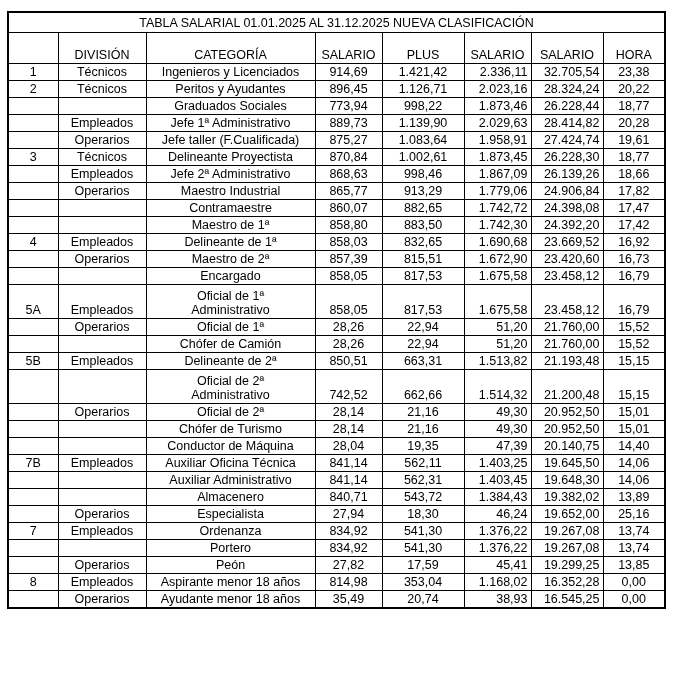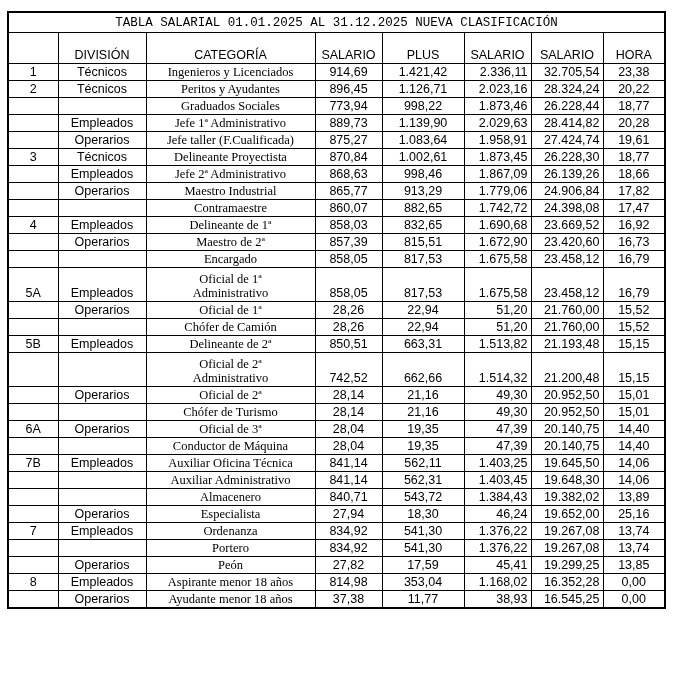--- a/index.html
+++ b/index.html
@@ -29,27 +29,26 @@
     text-align: center;
     vertical-align: bottom;
     padding: 0 2px 1px 2px;
     overflow: hidden;
     white-space: nowrap;
   }
   tr.title-row td {
     height: 17px;
     vertical-align: middle;
     padding: 1px 0;
-    font-family: Liberation Mono, monospace;
   }
   tr.head-row-1 th { height: 29px; margin-top: 12px; }
   tr.head-row-2 th { height: 28px; }
   tbody tr { height: 17px; }
   tbody tr.tall { height: 34px; }
-  td.cat { white-space: pre-line; font-family: Liberation Serif, serif; }
+  td.cat { white-space: pre-line; }
   td.num-r { text-align: right; padding-right: 3px; }
 </style>
 </head>
 <body>
 
 <div class="page">
   <table class="salary">
     <colgroup>
       <col style="width:50px">
       <col style="width:88px">
@@ -160,20 +159,30 @@
           <td></td>
           <td></td>
           <td class="cat">Contramaestre</td>
           <td>860,07</td>
           <td>882,65</td>
           <td class="num-r">1.742,72</td>
           <td class="num-r">24.398,08</td>
           <td>17,47</td>
         </tr>
         <tr>
+          <td></td>
+          <td></td>
+          <td class="cat">Maestro de 1ª</td>
+          <td>858,80</td>
+          <td>883,50</td>
+          <td class="num-r">1.742,30</td>
+          <td class="num-r">24.392,20</td>
+          <td>17,42</td>
+        </tr>
+        <tr>
           <td>4</td>
           <td>Empleados</td>
           <td class="cat">Delineante de 1ª</td>
           <td>858,03</td>
           <td>832,65</td>
           <td class="num-r">1.690,68</td>
           <td class="num-r">23.669,52</td>
           <td>16,92</td>
         </tr>
         <tr>
@@ -262,30 +271,20 @@
           <td></td>
           <td></td>
           <td class="cat">Chófer de Turismo</td>
           <td>28,14</td>
           <td>21,16</td>
           <td class="num-r">49,30</td>
           <td class="num-r">20.952,50</td>
           <td>15,01</td>
         </tr>
         <tr>
-          <td>6A</td>
-          <td>Operarios</td>
-          <td class="cat">Oficial de 3ª</td>
-          <td>28,04</td>
-          <td>19,35</td>
-          <td class="num-r">47,39</td>
-          <td class="num-r">20.140,75</td>
-          <td>14,40</td>
-        </tr>
-        <tr>
           <td></td>
           <td></td>
           <td class="cat">Conductor de Máquina</td>
           <td>28,04</td>
           <td>19,35</td>
           <td class="num-r">47,39</td>
           <td class="num-r">20.140,75</td>
           <td>14,40</td>
         </tr>
         <tr>
@@ -365,21 +364,21 @@
           <td>814,98</td>
           <td>353,04</td>
           <td class="num-r">1.168,02</td>
           <td class="num-r">16.352,28</td>
           <td>0,00</td>
         </tr>
         <tr>
           <td></td>
           <td>Operarios</td>
           <td class="cat">Ayudante menor 18 años</td>
-          <td>37,38</td>
-          <td>11,77</td>
+          <td>35,49</td>
+          <td>20,74</td>
           <td class="num-r">38,93</td>
           <td class="num-r">16.545,25</td>
           <td>0,00</td>
         </tr>
       </tbody>
   </table>
 </div>
 
 </body></html>

